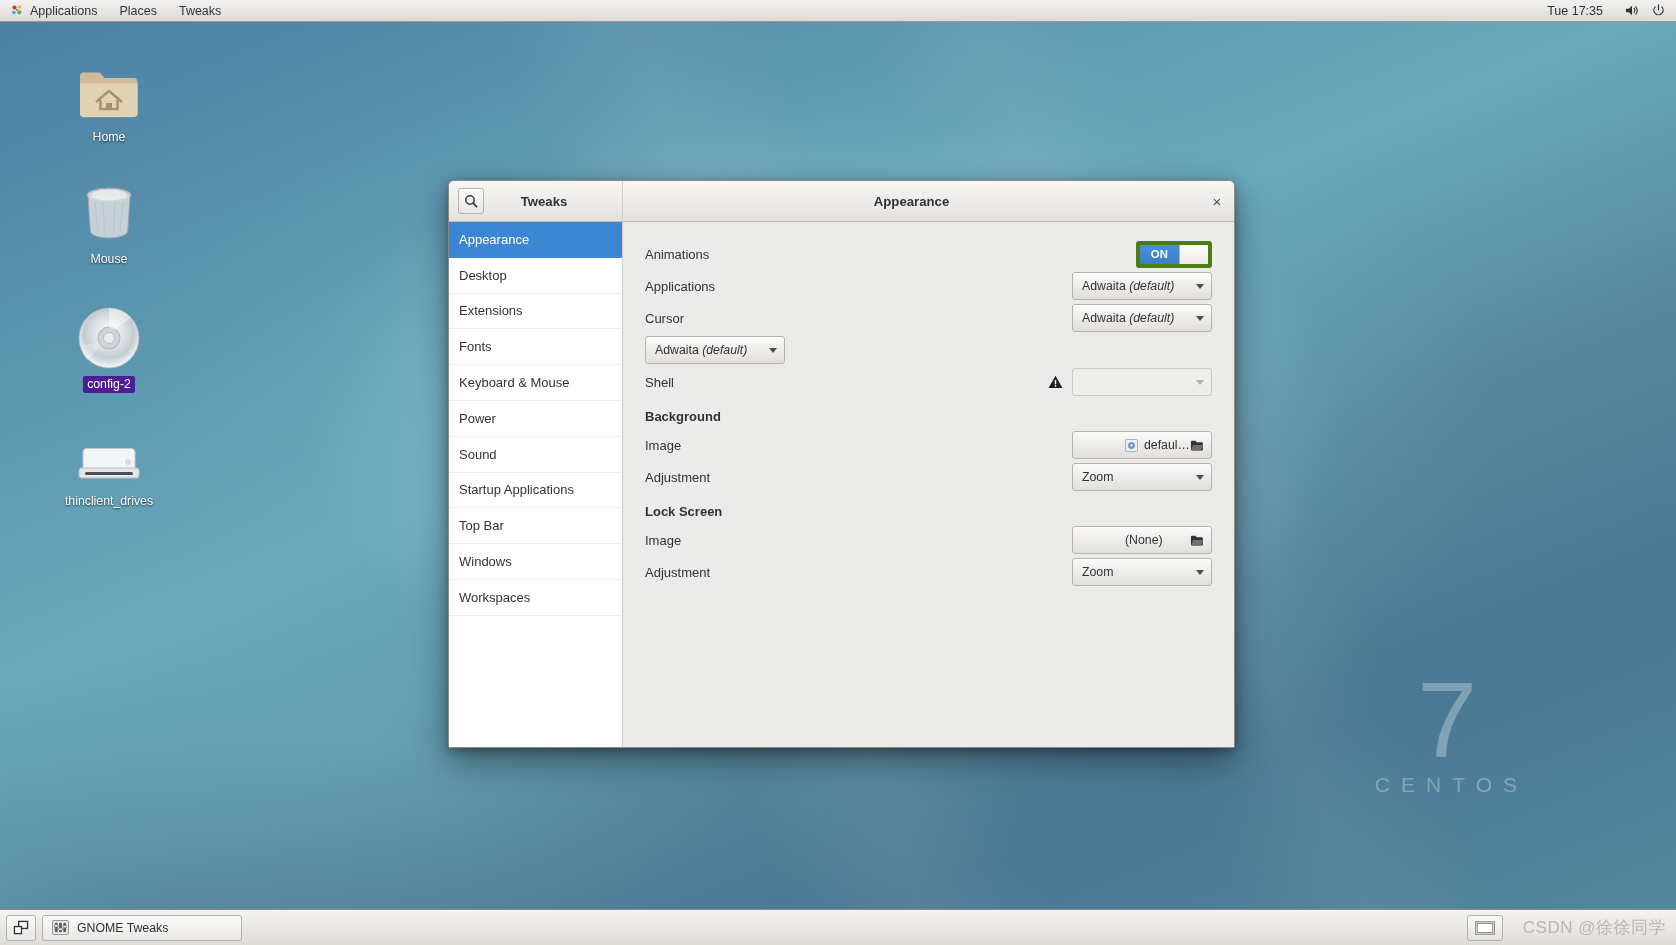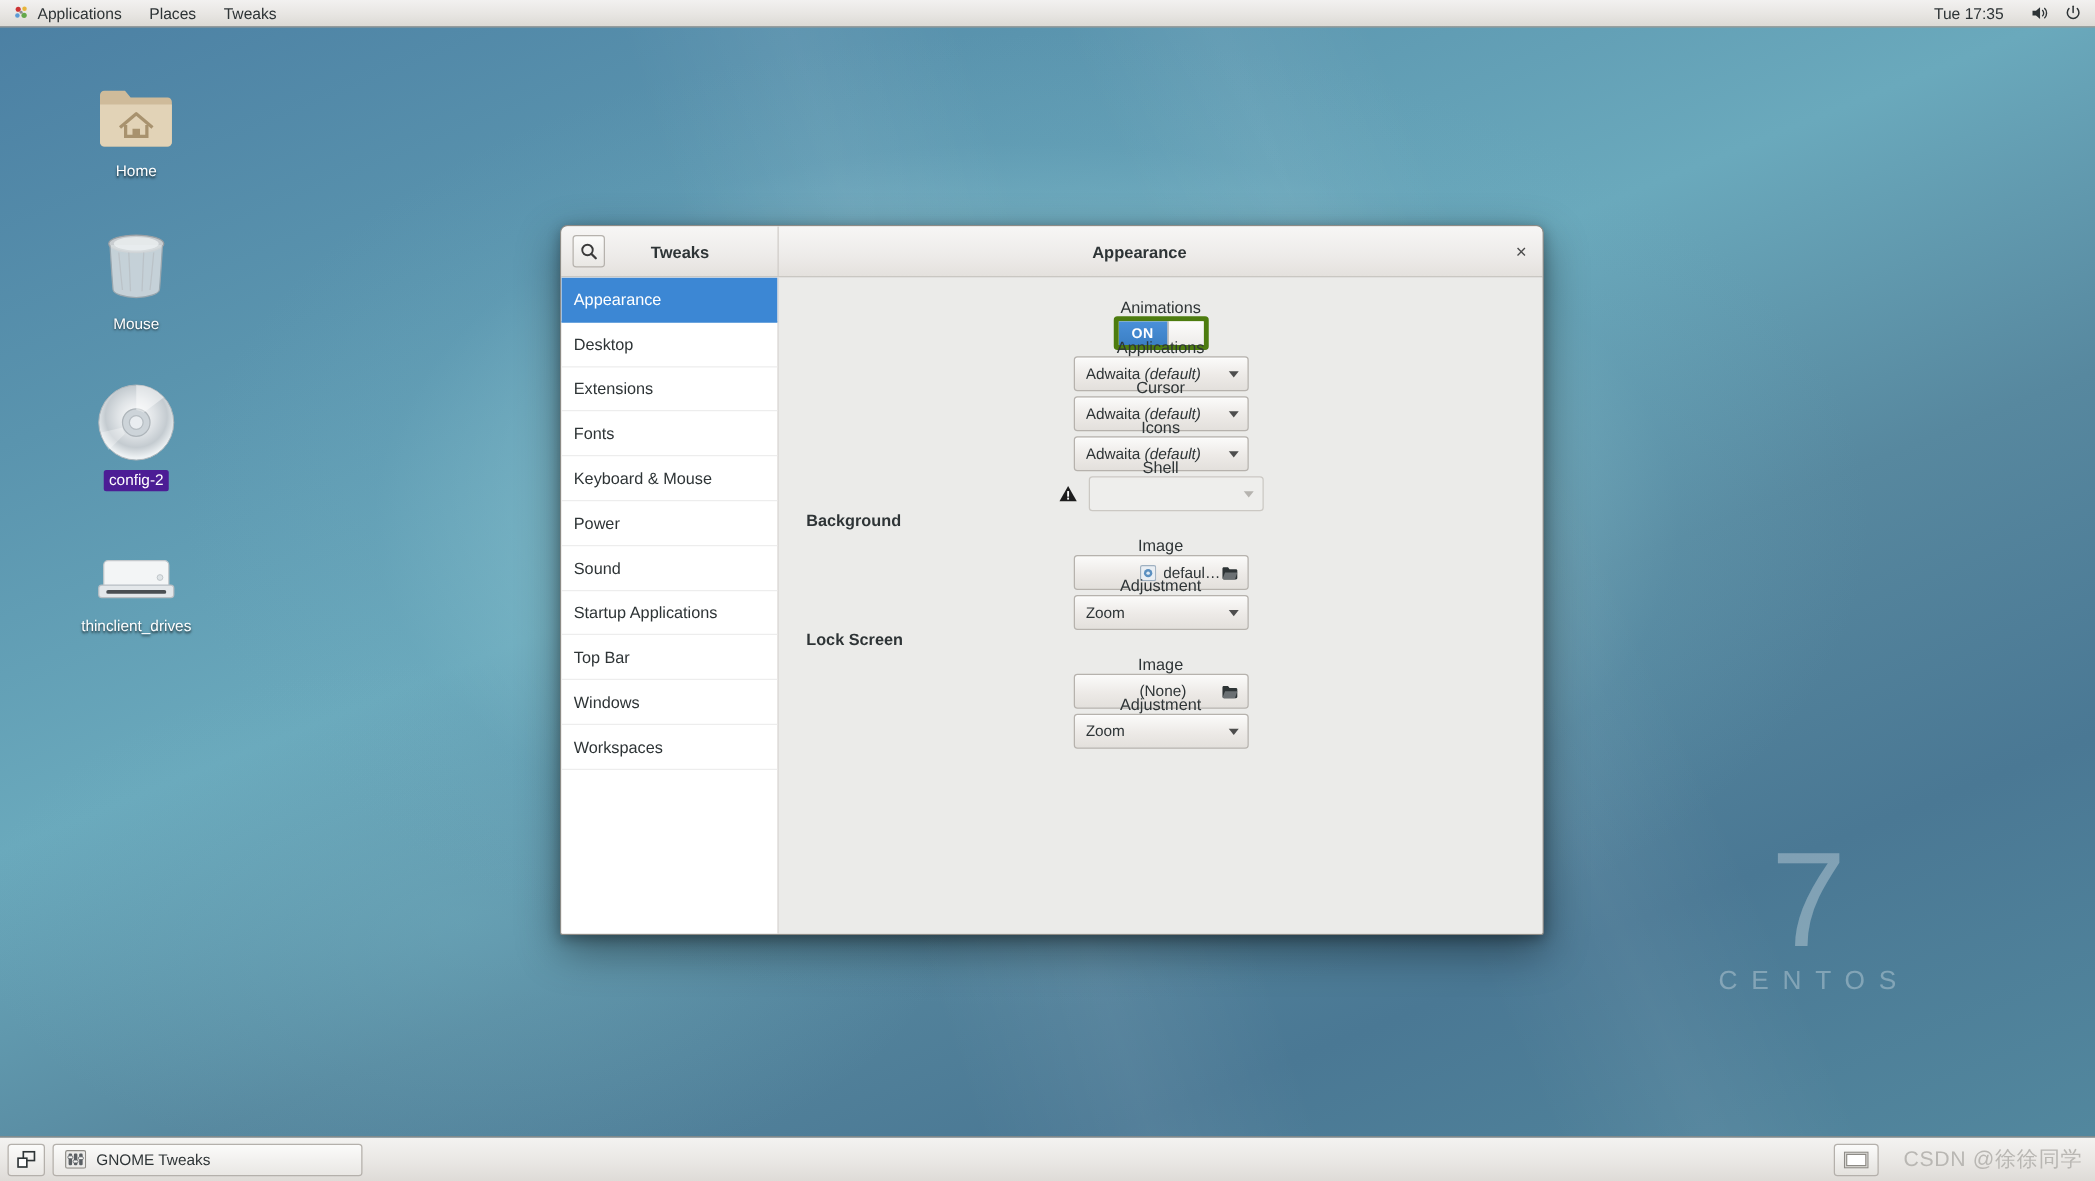--- a/index.html
+++ b/index.html
@@ -133,21 +133,21 @@
   }
   .side-item.active { background: #3c87d4; color: #fff; border-bottom-color: #3c87d4; }
 
   
   #content {
     flex: 1; background: #ebebe9;
     padding: 16px 22px 0 22px;
     overflow: hidden;
   }
   .row {
-    height: 32px; display: flex; align-items: center; margin-bottom: 0; flex-direction: column;
+    height: 32px; display: flex; align-items: center; margin-bottom: 0;
   }
   .row .rlabel { font-size: 13px; color: #2e3436; flex: 1; }
   .row .rctl { display: flex; align-items: center; gap: 9px; }
   .section-head {
     font-size: 13px; font-weight: 700; color: #2e3436;
     margin-top: 11px; margin-bottom: 5px;
   }
 
   
   .toggle {
@@ -211,21 +211,21 @@
   }
   #taskbar .tbtn {
     height: 26px; border: 1px solid #b4b0ab; border-radius: 3px;
     background: linear-gradient(to bottom, #fbfbfa, #e9e7e4);
     display: flex; align-items: center; gap: 8px;
     padding: 0 9px; font-size: 12.3px; color: #2e3436; cursor: pointer;
   }
   #taskbar .show-desktop {
     width: 30px; height: 26px; justify-content: center; padding: 0; margin-right: 6px;
   }
-  #taskbar .task-window { width: 248px; }
+  #taskbar .task-window { width: 200px; }
   #taskbar .grow { flex: 1; }
   #taskbar .ws-switch {
     width: 36px; height: 26px; border: 1px solid #b4b0ab; border-radius: 3px;
     background: linear-gradient(to bottom, #fbfbfa, #e4e2de);
     display: flex; align-items: center; justify-content: center; cursor: pointer;
   }
   #watermark {
     margin-left: 20px; margin-right: 4px;
     font-size: 17px; color: #b9b7b3; letter-spacing: 0.5px;
     user-select: none;
@@ -422,21 +422,20 @@
         <div class="rlabel">Cursor</div>
         <div class="rctl">
           <div class="combo">
             <span class="val"><span>Adwaita </span><em>(default)</em></span>
             <span class="caret"></span>
           </div>
         </div>
       </div>
 
       <div class="row">
-        <div class="rlabel">Icons</div>
         <div class="rctl">
           <div class="combo">
             <span class="val"><span>Adwaita </span><em>(default)</em></span>
             <span class="caret"></span>
           </div>
         </div>
       </div>
 
       <div class="row">
         <div class="rlabel">Shell</div>

